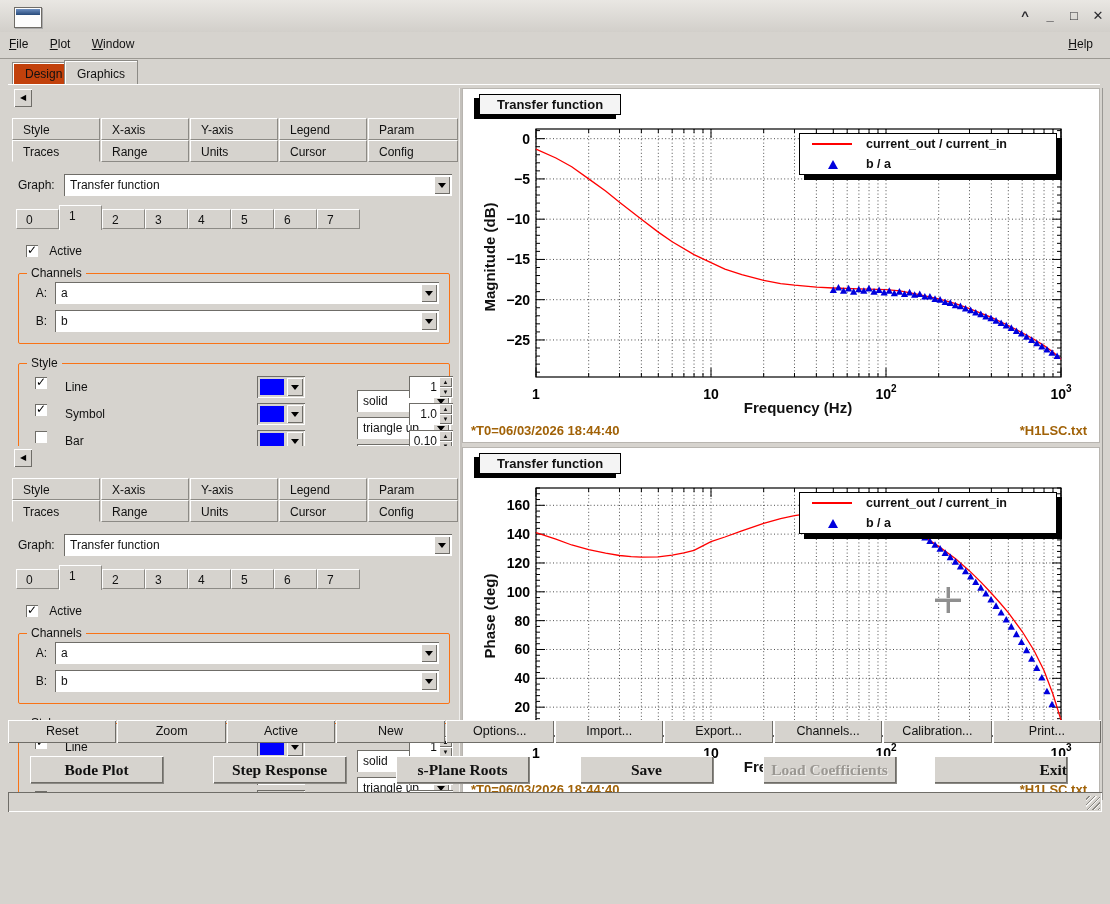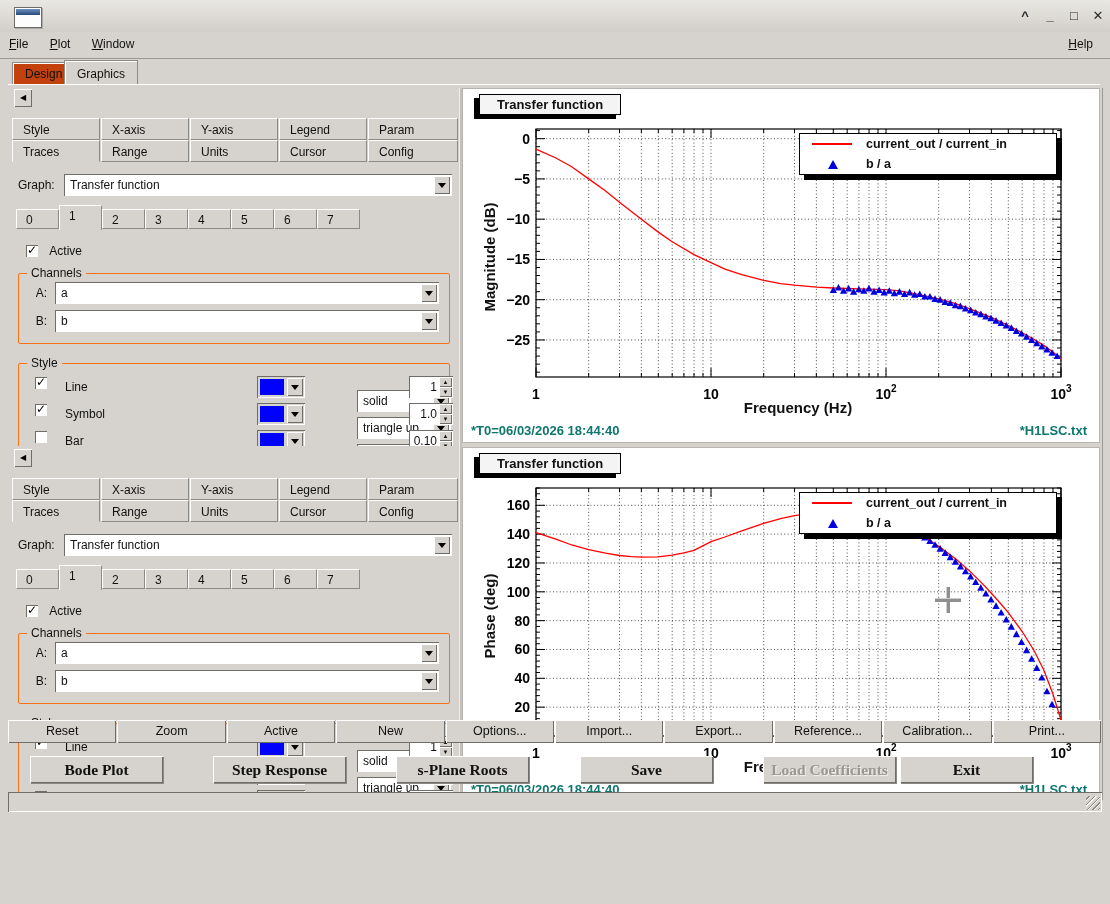--- a/index.html
+++ b/index.html
@@ -87,21 +87,21 @@
   .legrow{position:absolute;left:0;width:256px;height:20px;}
   .legsample{position:absolute;left:0;top:0;width:62px;height:20px;}
   .leg-line{position:absolute;left:12px;top:9px;width:40px;height:2px;}
   .leg-tri{position:absolute;left:28px;top:6px;width:0;height:0;border-left:5px solid transparent;
            border-right:5px solid transparent;border-bottom:9px solid #0000dd;}
   .leglabel{position:absolute;left:66px;top:3px;font-weight:bold;font-size:12.5px;}
   .ylabel{position:absolute;left:26px;top:168px;transform:translate(-50%,-50%) rotate(-90deg);
           font-weight:bold;font-size:15px;white-space:nowrap;}
   .xlabel{position:absolute;left:335px;top:310px;transform:translateX(-50%);
           font-weight:bold;font-size:15px;}
-  .anno{position:absolute;top:334px;font-weight:bold;font-size:13px;color:#0f766e;}
+  .anno{position:absolute;top:334px;font-weight:bold;font-size:13px;color:#a16207;}
   .anno.left{left:8px;} .anno.right{right:12px;}
   svg.chart{position:absolute;left:0;top:0;}
   svg.chart .grid{stroke:#000;stroke-width:0.7;stroke-dasharray:1 2.4;}
   svg.chart .frame{fill:none;stroke:#000;stroke-width:1.2;}
   svg.chart .tick{stroke:#000;stroke-width:1;}
   svg.chart text{font-family:"Liberation Sans","DejaVu Sans",sans-serif;font-weight:bold;font-size:14px;}
   
   .toolbar{left:8px;top:720px;width:1094px;height:23px;display:flex;}
   .tbtn{flex:1;margin-right:1px;background:#d6d3ce;box-shadow:inset 1px 1px 0 #fff, inset -1px -1px 0 #6f6d68;
         text-align:center;line-height:23px;font-size:12.5px;}
@@ -875,32 +875,32 @@
 </div>
 
 <div class="abs toolbar">
   <div class="tbtn">Reset</div>
   <div class="tbtn">Zoom</div>
   <div class="tbtn">Active</div>
   <div class="tbtn">New</div>
   <div class="tbtn">Options...</div>
   <div class="tbtn">Import...</div>
   <div class="tbtn">Export...</div>
-  <div class="tbtn">Reference...</div>
+  <div class="tbtn">Channels...</div>
   <div class="tbtn">Calibration...</div>
   <div class="tbtn">Print...</div>
 </div>
 
 <div class="abs actions">
   <div class="abtn" style="left:30px;">Bode Plot</div>
   <div class="abtn" style="left:213px;">Step Response</div>
   <div class="abtn" style="left:396px;">s-Plane Roots</div>
   <div class="abtn" style="left:580px;">Save</div>
   <div class="abtn disabled" style="left:763px;">Load Coefficients</div>
-  <div class="abtn" style="left:900px;">Exit</div>
+  <div class="abtn" style="left:934px;text-align:right;">Exit</div>
 </div>
 
 <div class="abs statusbar">
   <span style="padding-left:6px;line-height:20px;"></span>
   <span class="grip"></span>
 </div>
 
 <div class="abs cross">
     <span class="v"></span>
     <span class="h"></span>

